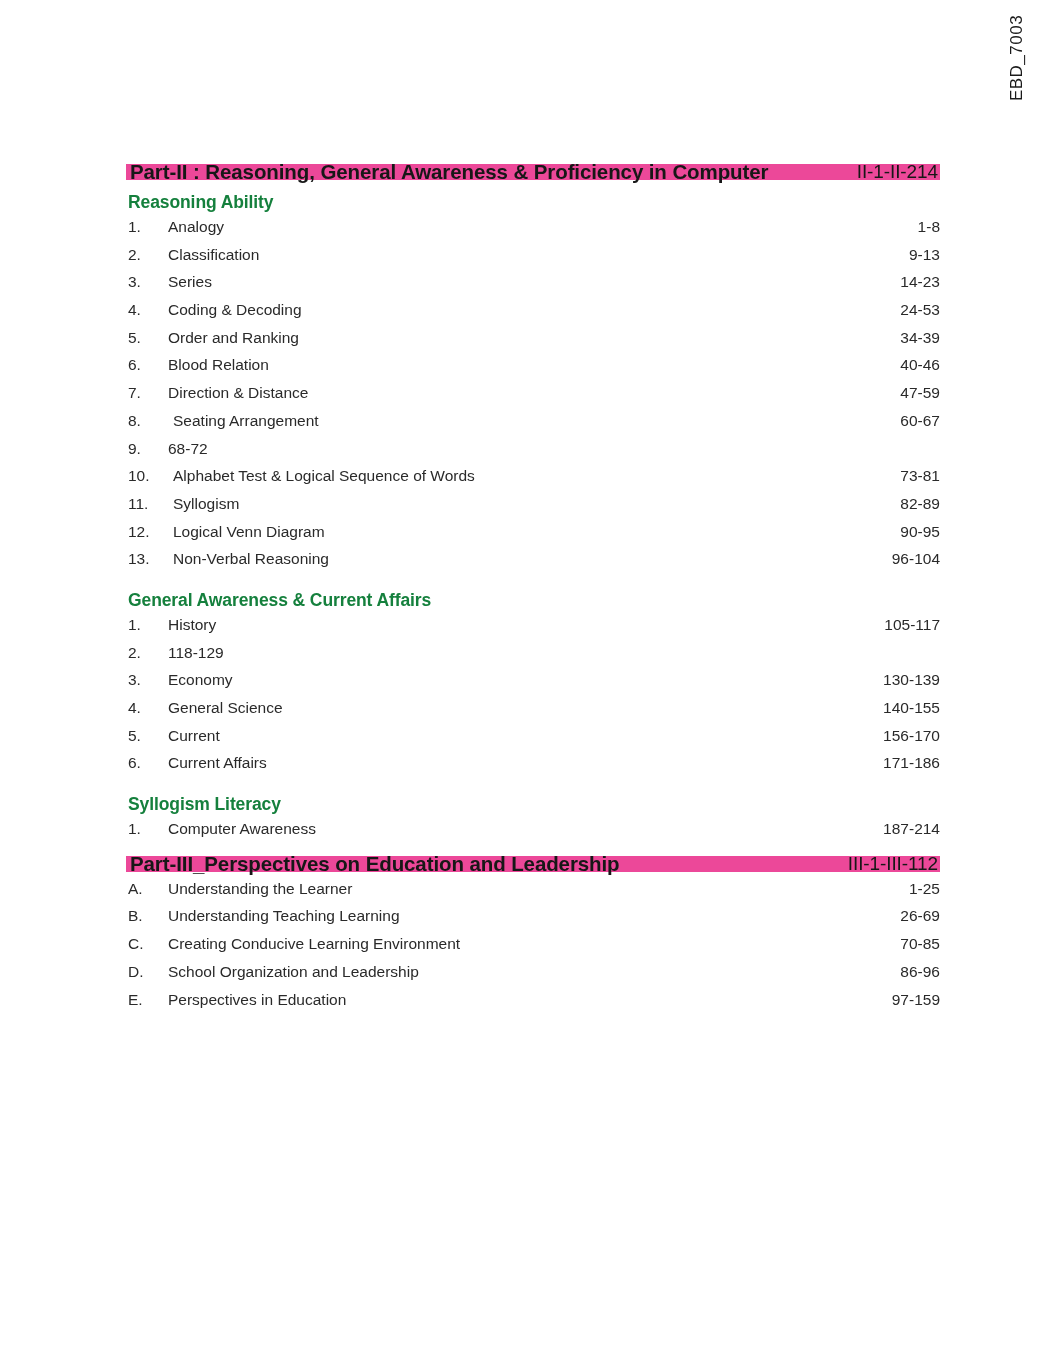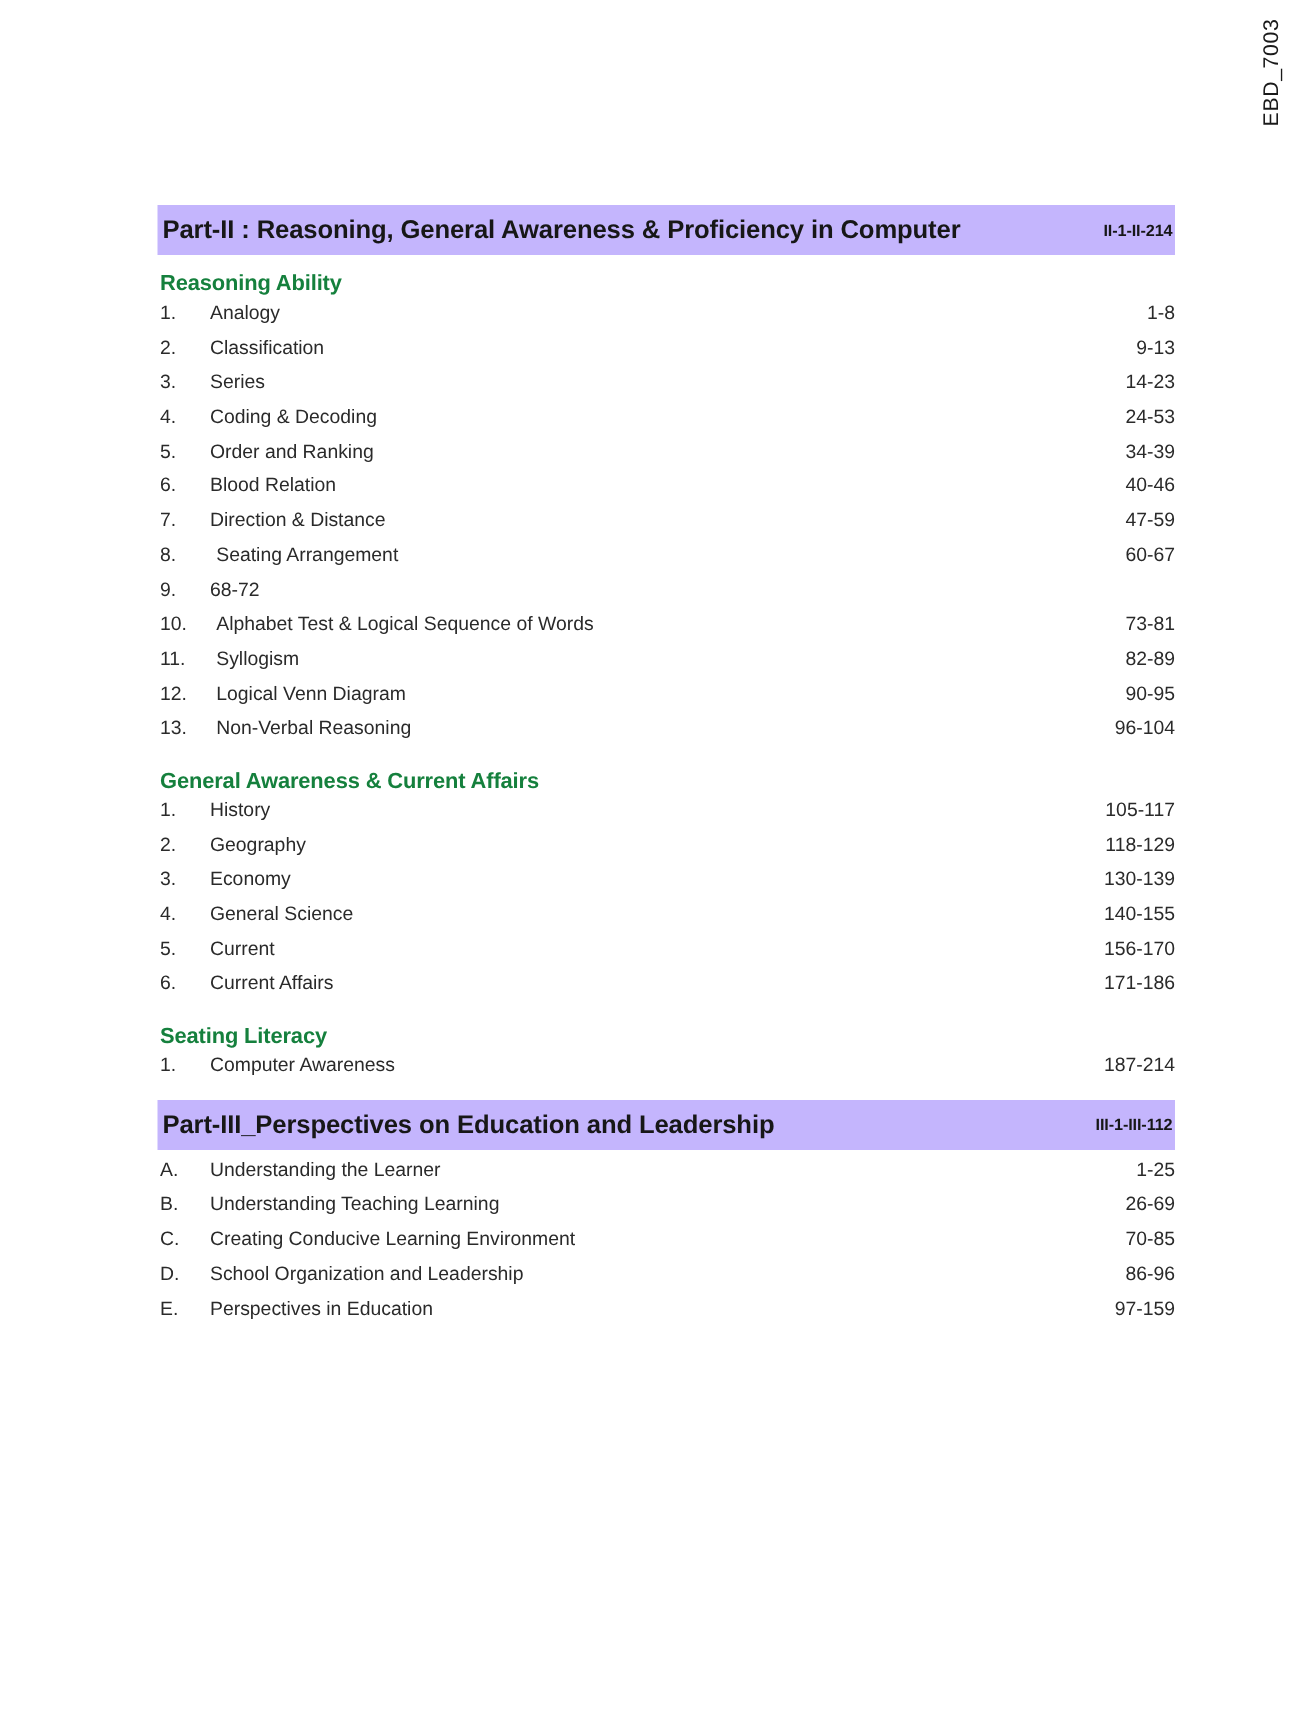--- a/index.html
+++ b/index.html
@@ -43,38 +43,38 @@
   
   .page {
     position: absolute;
     left: 126px;
     top: 0;
     width: 814px;
   }
 
   
   .part-band {
-    background: #c4b5fd;
+    background: #ec4899;
     display: flex;
     align-items: center;
     justify-content: space-between;
-    height: 40px;
+    height: 16px;
     padding: 0 2px 0 4px;
     box-sizing: border-box;
   }
   .part-band .part-title {
     font-size: 20.5px;
     font-weight: bold;
     letter-spacing: -0.1px;
     color: #171717;
     white-space: nowrap;
   }
   .part-band .part-pages {
-    font-size: 13px;
-    font-weight: bold;
+    font-size: 19px;
+    font-weight: normal;
     letter-spacing: -0.1px;
     color: #171717;
     white-space: nowrap;
   }
 
   
   .section-heading {
     font-size: 17.5px;
     font-weight: bold;
     color: #15803d;
@@ -208,21 +208,20 @@
 
   <div class="section-heading">General Awareness &amp; Current Affairs</div>
   <ul class="toc-list">
     <li class="toc-row">
       <span class="num">1.</span>
       <span class="label">History</span>
       <span class="pages">105-117</span>
     </li>
     <li class="toc-row">
       <span class="num">2.</span>
-      <span class="label">Geography</span>
       <span class="pages">118-129</span>
     </li>
     <li class="toc-row">
       <span class="num">3.</span>
       <span class="label">Economy</span>
       <span class="pages">130-139</span>
     </li>
     <li class="toc-row">
       <span class="num">4.</span>
       <span class="label">General Science</span>
@@ -233,21 +232,21 @@
       <span class="label">Current</span>
       <span class="pages">156-170</span>
     </li>
     <li class="toc-row">
       <span class="num">6.</span>
       <span class="label">Current Affairs</span>
       <span class="pages">171-186</span>
     </li>
   </ul>
 
-  <div class="section-heading">Seating Literacy</div>
+  <div class="section-heading">Syllogism Literacy</div>
   <ul class="toc-list">
     <li class="toc-row">
       <span class="num">1.</span>
       <span class="label">Computer Awareness</span>
       <span class="pages">187-214</span>
     </li>
   </ul>
 
   <div class="gap-band-pre"></div>
   <div class="part-band">

